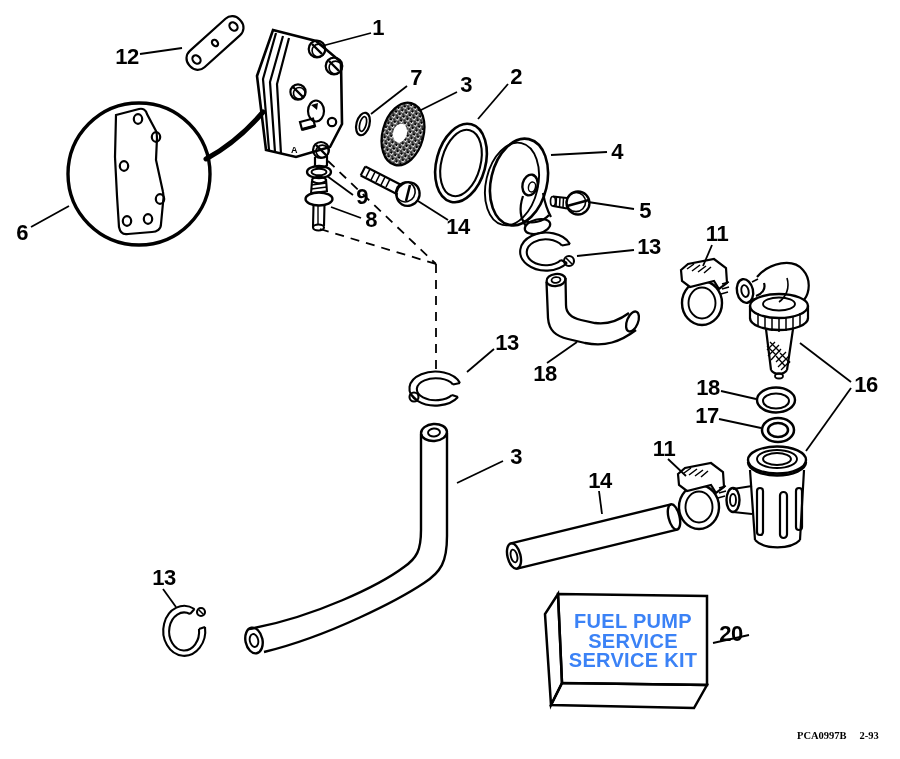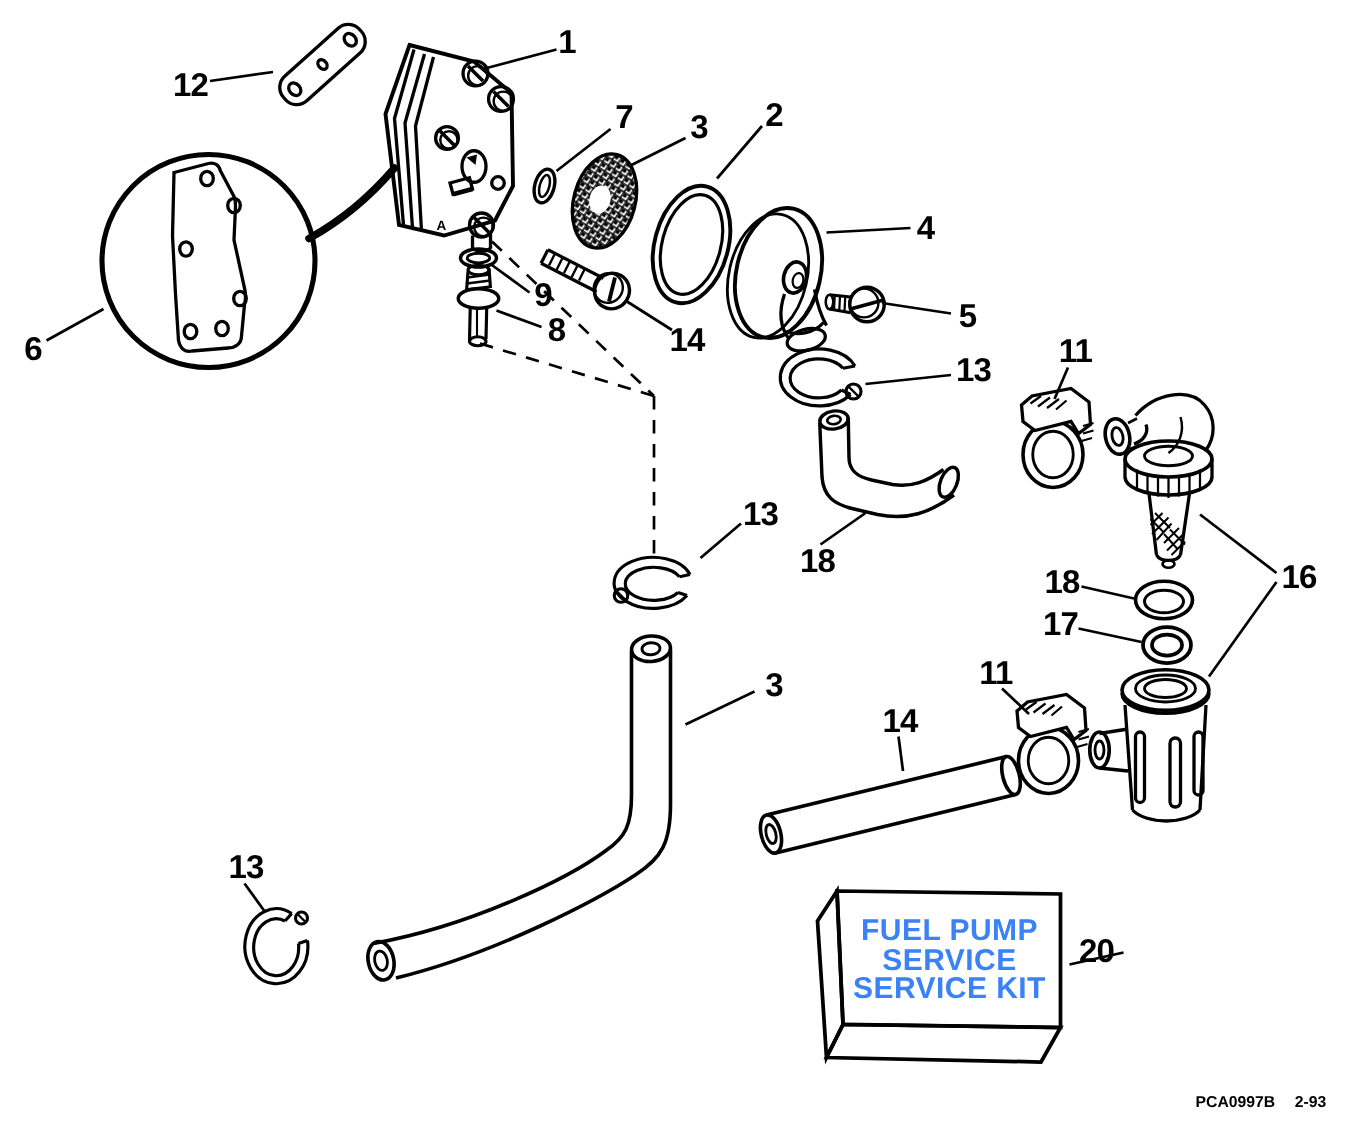--- a/index.html
+++ b/index.html
@@ -7,21 +7,21 @@
          font-family:"Liberation Sans",sans-serif;}
   .stage svg{position:absolute;left:0;top:0;}
   .co{position:absolute;transform:translate(-50%,-50%);
       font:700 22px "Liberation Sans",sans-serif;color:#000;letter-spacing:-0.5px;
       white-space:nowrap;}
   .kit-line{position:absolute;transform:translate(-50%,-50%);
       font:700 20px "Liberation Sans",sans-serif;color:#3b82f6;letter-spacing:0.3px;
       white-space:nowrap;}
   .pca{position:absolute;left:797px;top:729px;font:700 10.5px "Liberation Sans",sans-serif;
       color:#000;white-space:nowrap;}
-  .pca span{display:inline-block;}
+  .pca span{display:inline-block;font-family:Liberation Serif, serif;}
   .pca .gap{width:13px;}
   .pump-mark{position:absolute;left:291px;top:145px;font:700 9px "Liberation Sans",sans-serif;color:#000;}
 </style>
 </head>
 <body>
 
 <div class="stage">
 <svg width="900" height="759" viewBox="0 0 900 759" fill="none" stroke="#000">
   <defs>
     <pattern id="meshPat" width="4.6" height="4.6" patternUnits="userSpaceOnUse" patternTransform="rotate(18)">

